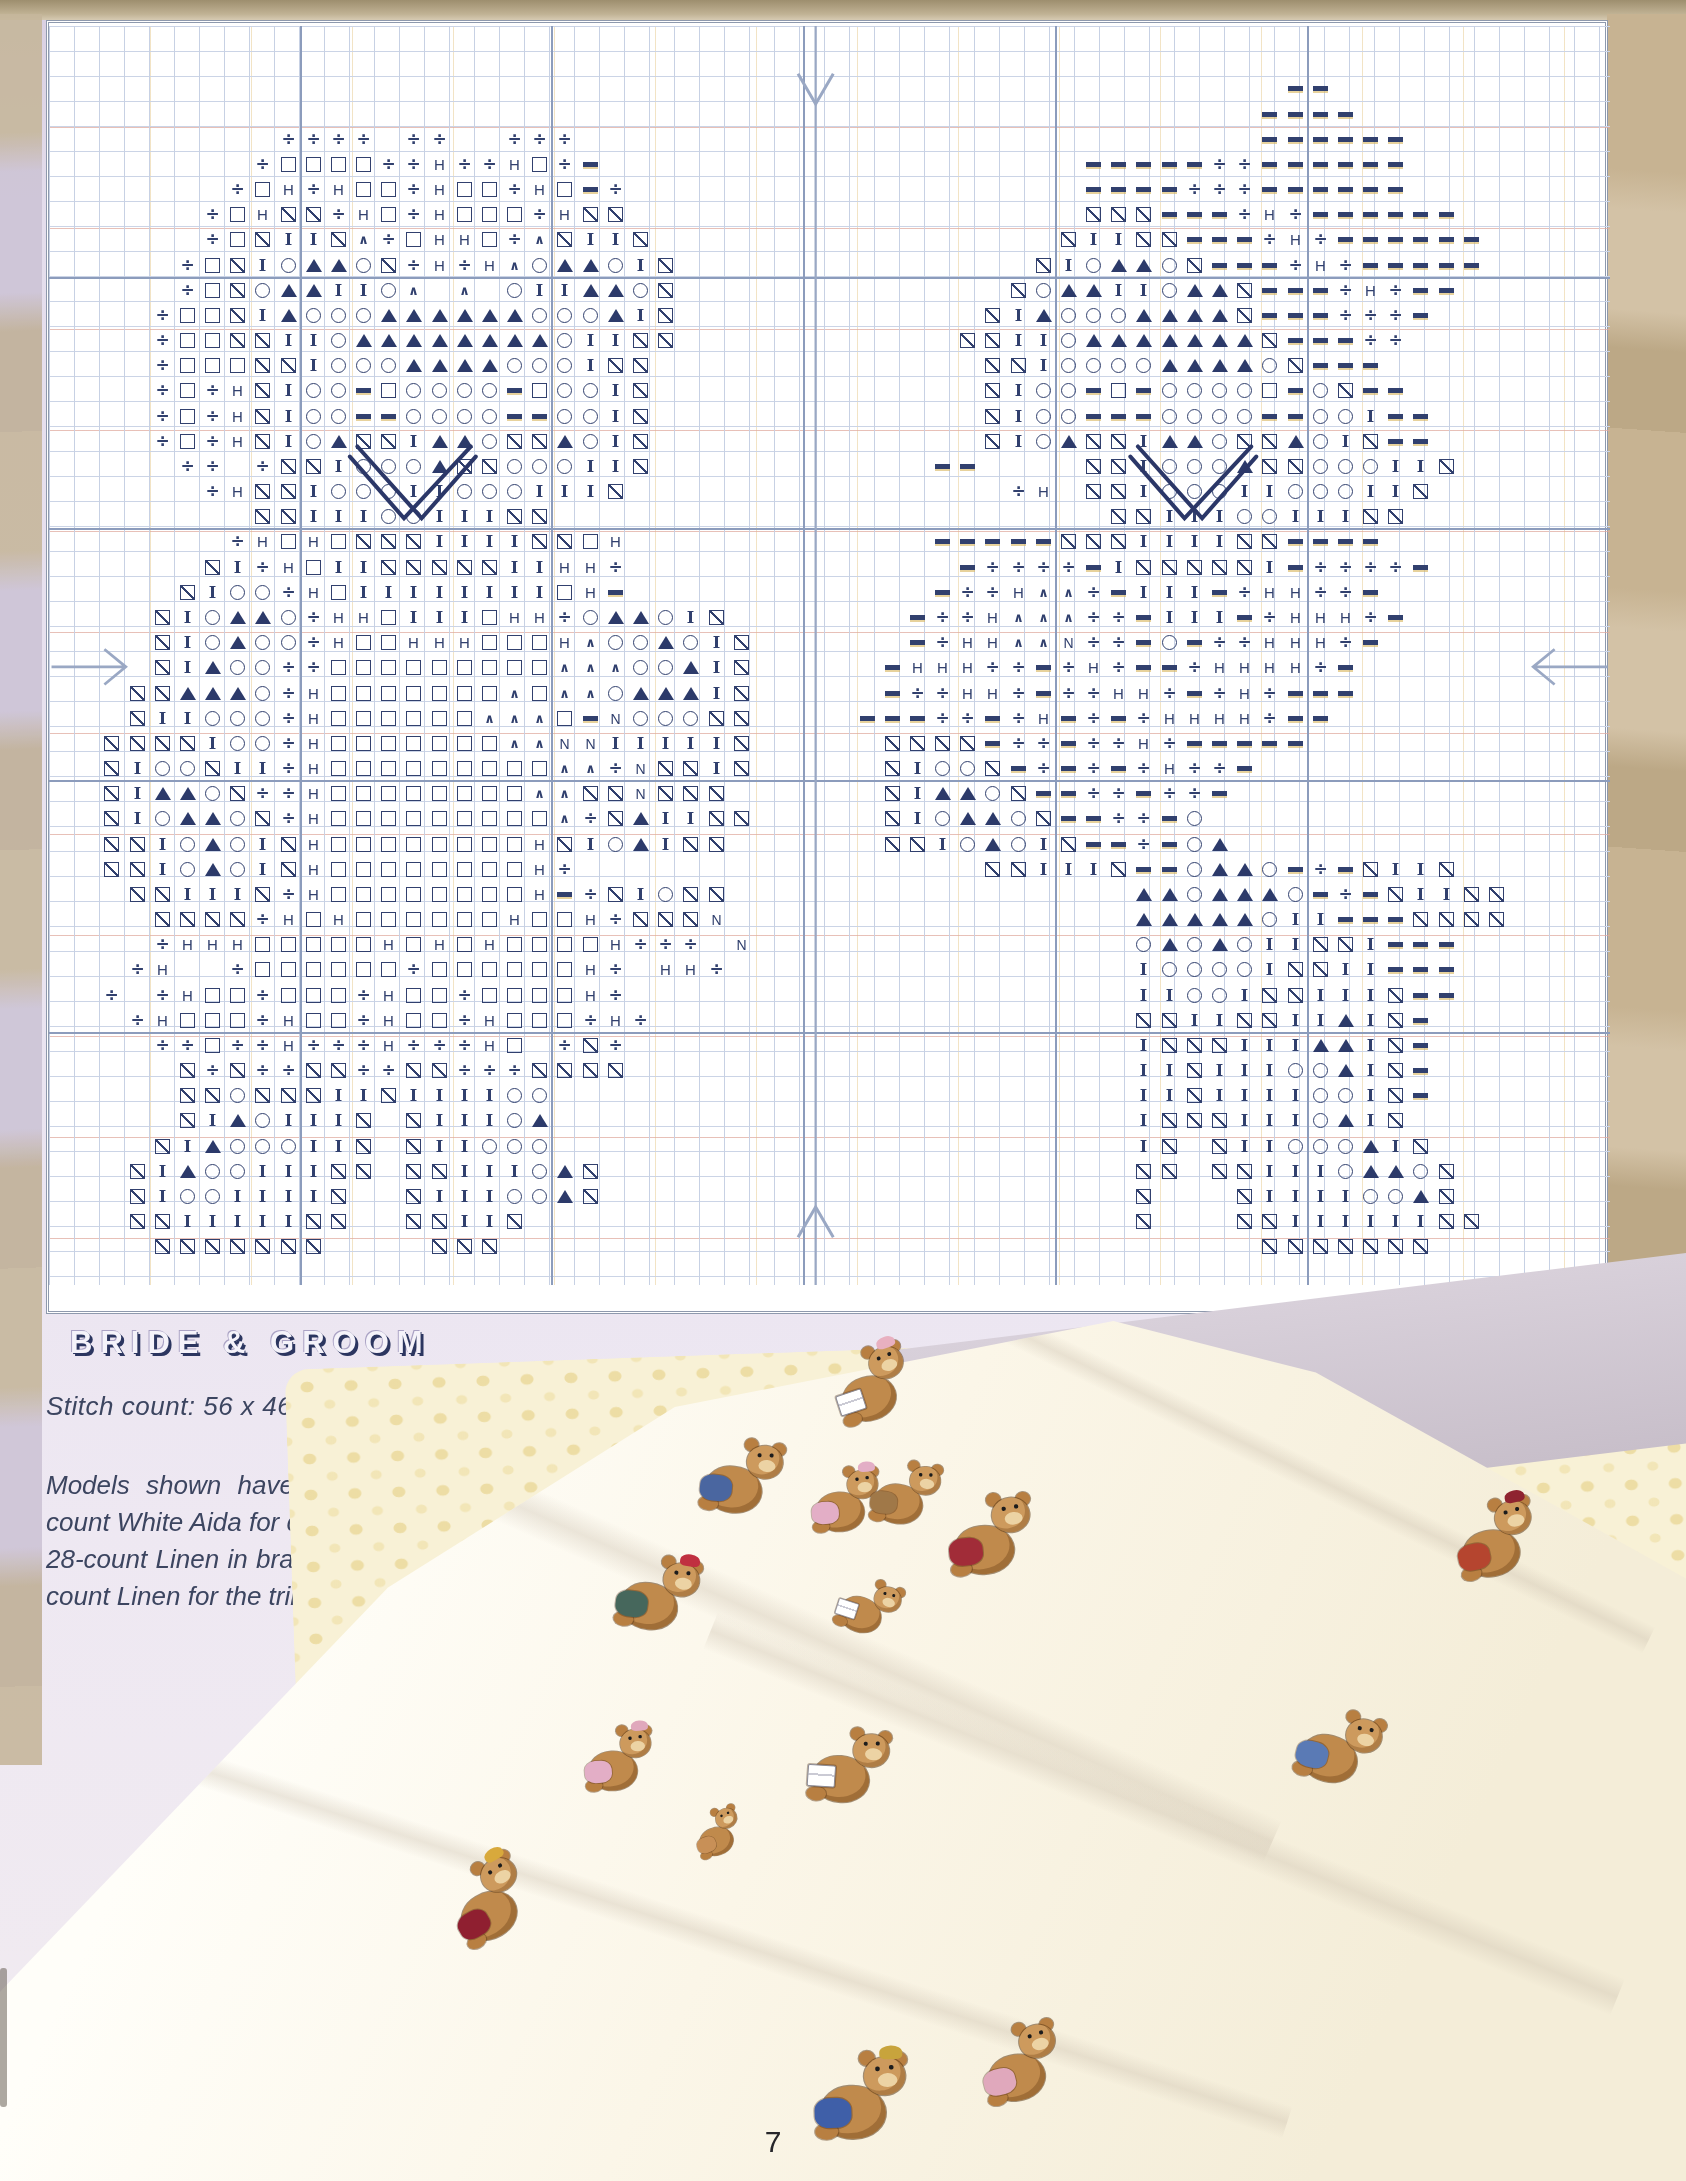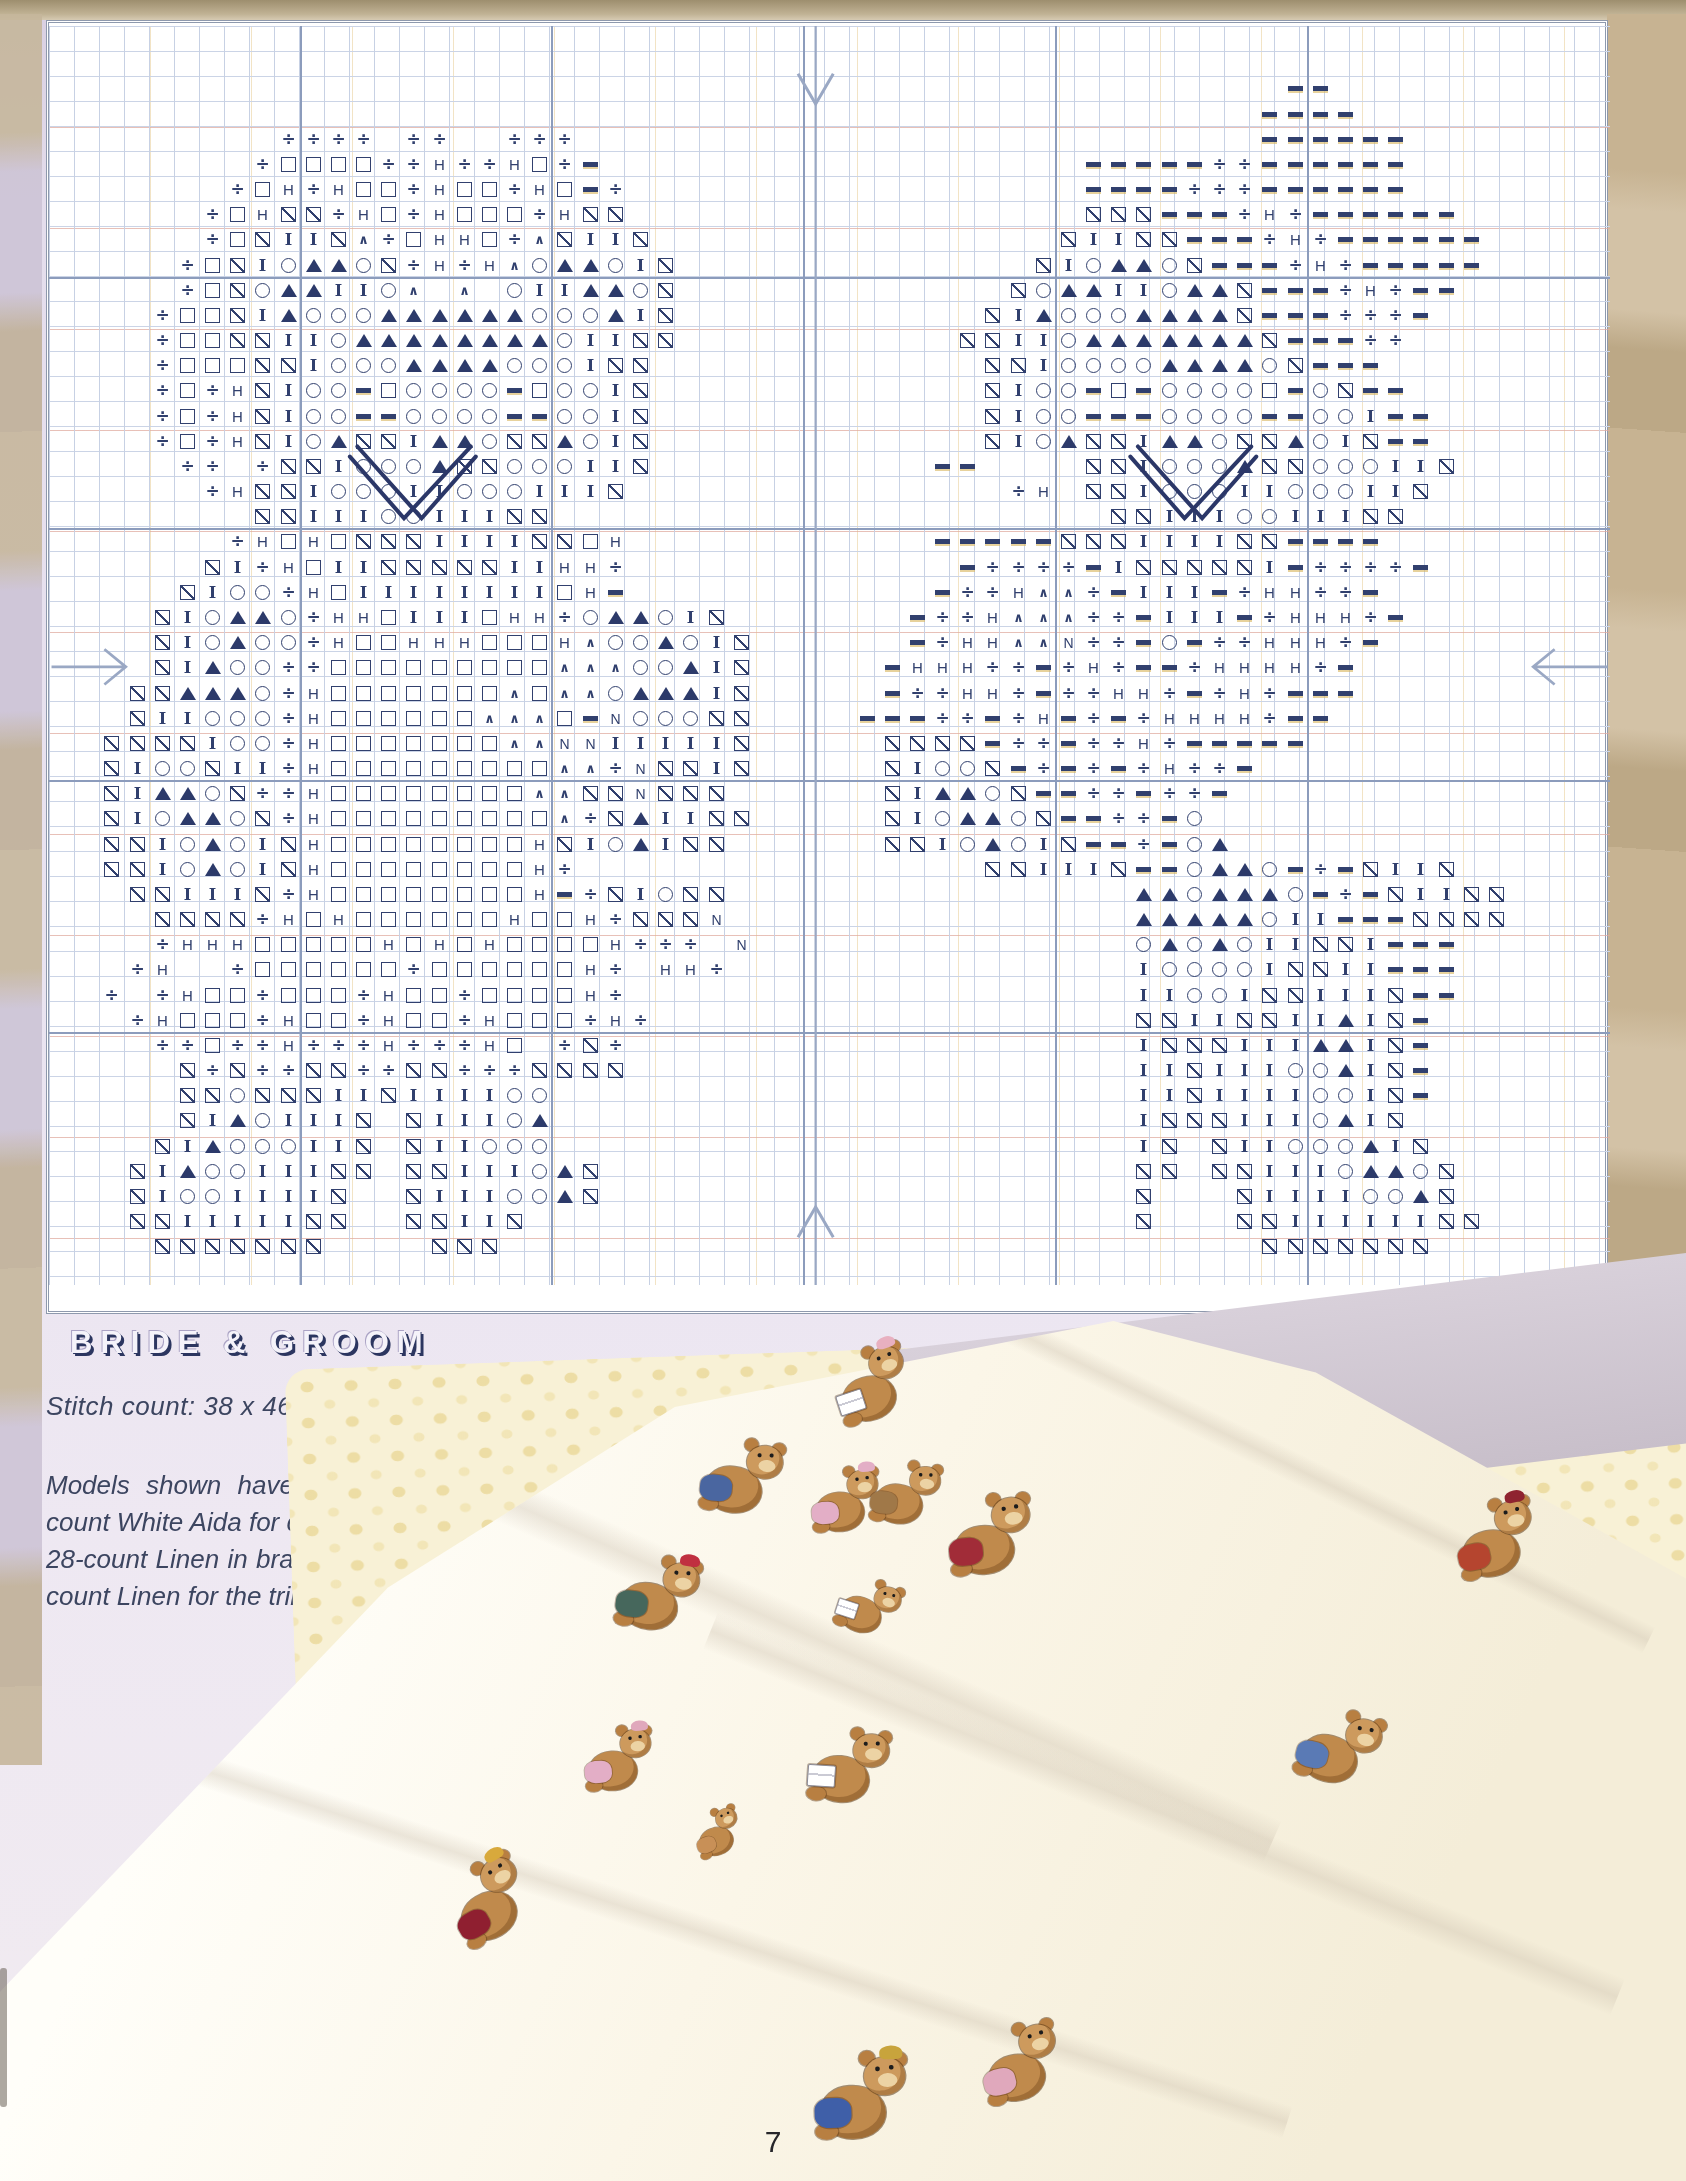--- a/index.html
+++ b/index.html
@@ -1671,21 +1671,21 @@
       <g stroke="#2b3768" fill="none" stroke-width="0.16" stroke-linecap="round">
         <path d="M11.95 17.1 L14.1 19.55 L16.75 16.7"></path>
         <path d="M16.95 17.1 L14.8 19.55 L12.25 16.7"></path>
         <path d="M42.95 17.1 L45.1 19.55 L47.75 16.7"></path>
         <path d="M47.95 17.1 L45.8 19.55 L43.25 16.7"></path>
       </g>
     </svg>
   </div>
 
   <div class="abs title">BRIDE &amp; GROOM</div>
-  <div class="abs stitch">Stitch count: 38 x 46</div>
+  <div class="abs stitch">Stitch count: 56 x 46</div>
   <div class="abs desc">Models shown have been worked on 18-count White Aida for cards, Confederate Blue 28-count Linen in brass frame and White 32-count Linen for the trinket box.</div>
 
   <div class="abs photo">
     <div class="fabric"></div>
     <div class="wall"></div>
     <div class="drape">
       <div class="fold f1"></div>
         <div class="fold f2"></div>
       <div class="fold f3"></div>
         <div class="fold f4"></div>

